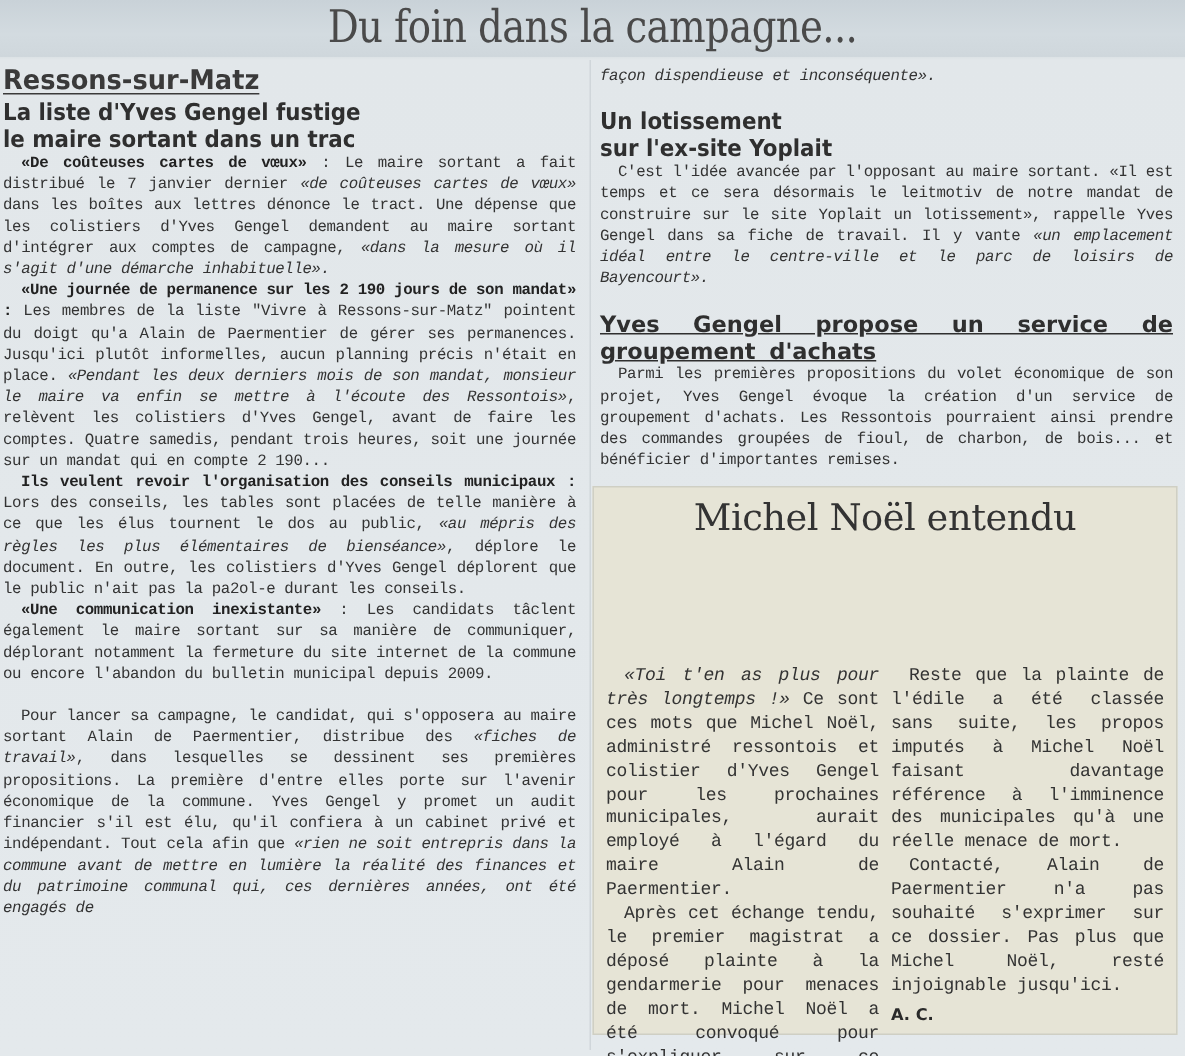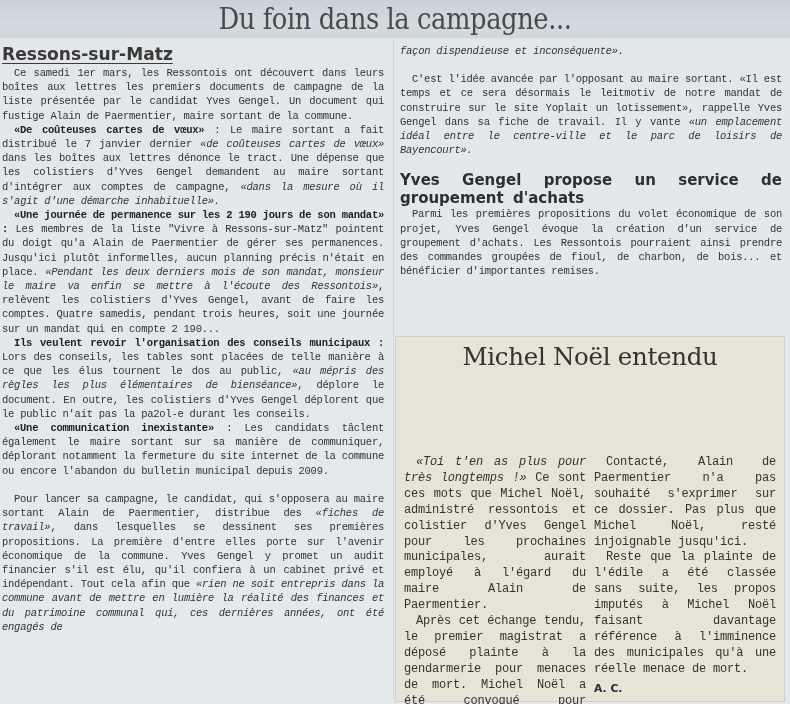--- a/index.html
+++ b/index.html
@@ -33,33 +33,33 @@
     text-decoration:underline; text-underline-offset:3px;
     margin:0 0 2px 0; line-height:20px;
     transform-origin:left; transform:scaleX(0.95);
   }
   .headline {
     font-size:15.5px; font-weight:bold; color:#2f2f2f;
     line-height:18px; margin:0;
     transform-origin:left; transform:scaleX(0.92);
     white-space:nowrap;
   }
-  .headline.wide { white-space:normal; transform:none; font-size:15px; text-align:justify; word-spacing:4px; }
+  .headline.wide { white-space:normal; transform:none; font-size:15px; text-align:justify; word-spacing:4px;text-decoration:underline; }
   p.body {
     margin:0; font-size:10.5px; line-height:14.2px;
     text-align:justify; letter-spacing:-0.25px; color:#333;
     text-indent:12px;
     font-family:Liberation Mono, monospace;
   }
   p.noindent { text-indent:0; }
   em { font-style:italic; }
   strong { font-weight:bold; color:#222; }
   .gap-m { height:14px; }
   .box {
-    position:absolute; left:395px; top:336px; width:388px; height:364px;
+    position:absolute; left:395px; top:324px; width:388px; height:364px;
     background:#e6e4d6;
     border:1px solid #cfcfc4;
   }
   .box h2 {
     margin:0; padding-top:4px;
     font-family:"DejaVu Serif", serif; font-weight:normal;
     font-size:24.5px; line-height:31px; text-align:center;
     color:#333; letter-spacing:-0.3px;
   }
   .box .cols { position:absolute; left:8px; top:118px; width:372px; display:flex; justify-content:space-between; }
@@ -74,50 +74,57 @@
 <div class="page">
 
   <div class="banner">
     <h1>Du foin dans la campagne...</h1>
   </div>
 
   <div class="divider"></div>
 
   <div class="col-left">
     <div class="section-title">Ressons-sur-Matz</div>
-    <p class="body">Ce samedi 1er mars, les Ressontois ont découvert dans leurs boîtes aux lettres les premiers documents de campagne de la liste présentée par le candidat Yves Gengel. Un document qui fustige Alain de Paermentier, maire sortant de la commune.</p>
+    <div>
+      <div class="headline">La liste d'Yves Gengel fustige</div>
+      <div class="headline">le maire sortant dans un trac</div>
+    </div>
     <p class="body"><strong>«De coûteuses cartes de vœux»</strong><span> : Le maire sortant a fait distribué le 7 janvier dernier </span><em>«de coûteuses cartes de vœux»</em><span> dans les boîtes aux lettres dénonce le tract. Une dépense que les colistiers d'Yves Gengel demandent au maire sortant d'intégrer aux comptes de campagne, </span><em>«dans la mesure où il s'agit d'une démarche inhabituelle».</em></p>
     <p class="body"><strong>«Une journée de permanence sur les 2 190 jours de son mandat» :</strong><span> Les membres de la liste "Vivre à Ressons-sur-Matz" pointent du doigt qu'a Alain de Paermentier de gérer ses permanences. Jusqu'ici plutôt informelles, aucun planning précis n'était en place. </span><em>«Pendant les deux derniers mois de son mandat, monsieur le maire va enfin se mettre à l'écoute des Ressontois»</em><span>, relèvent les colistiers d'Yves Gengel, avant de faire les comptes. Quatre samedis, pendant trois heures, soit une journée sur un mandat qui en compte 2 190...</span></p>
     <p class="body"><strong>Ils veulent revoir l'organisation des conseils municipaux :</strong><span> Lors des conseils, les tables sont placées de telle manière à ce que les élus tournent le dos au public, </span><em>«au mépris des règles les plus élémentaires de bienséance»</em><span>, déplore le document. En outre, les colistiers d'Yves Gengel déplorent que le public n'ait pas la pa2ol-e durant les conseils.</span></p>
     <p class="body"><strong>«Une communication inexistante»</strong><span> : Les candidats tâclent également le maire sortant sur sa manière de communiquer, déplorant notamment la fermeture du site internet de la commune ou encore l'abandon du bulletin municipal depuis 2009.</span></p>
 
     <div class="gap-m"></div>
 
     <p class="body"><span>Pour lancer sa campagne, le candidat, qui s'opposera au maire sortant Alain de Paermentier, distribue des </span><em>«fiches de travail»</em><span>, dans lesquelles se dessinent ses premières propositions. La première d'entre elles porte sur l'avenir économique de la commune. Yves Gengel y promet un audit financier s'il est élu, qu'il confiera à un cabinet privé et indépendant. Tout cela afin que </span><em>«rien ne soit entrepris dans la commune avant de mettre en lumière la réalité des finances et du patrimoine communal qui, ces dernières années, ont été engagés de</em></p>
   </div>
 
   <div class="col-right">
     <p class="body noindent"><em>façon dispendieuse et inconséquente».</em></p>
     <div class="gap-m"></div>
+    <div>
+      <div class="headline">Un lotissement</div>
+      <div class="headline">sur l'ex-site Yoplait</div>
+    </div>
     <p class="body"><span>C'est l'idée avancée par l'opposant au maire sortant. «Il est temps et ce sera désormais le leitmotiv de notre mandat de construire sur le site Yoplait un lotissement», rappelle Yves Gengel dans sa fiche de travail. Il y vante </span><em>«un emplacement idéal entre le centre-ville et le parc de loisirs de Bayencourt».</em></p>
     <div class="gap-m"></div>
     <div class="headline wide">Yves Gengel propose un service de groupement d'achats</div>
     <p class="body">Parmi les premières propositions du volet économique de son projet, Yves Gengel évoque la création d'un service de groupement d'achats. Les Ressontois pourraient ainsi prendre des commandes groupées de fioul, de charbon, de bois... et bénéficier d'importantes remises.</p>
   </div>
 
   <div class="box">
     <h2>
       <div>Michel Noël entendu</div>
     </h2>
     <div class="cols">
       <div class="c">
         <p class="body"><em>«Toi t'en as plus pour très longtemps !»</em><span> Ce sont ces mots que Michel Noël, administré ressontois et colistier d'Yves Gengel pour les prochaines municipales, aurait employé à l'égard du maire Alain de Paermentier.</span></p>
         <p class="body">Après cet échange tendu, le premier magistrat a déposé plainte à la gendarmerie pour menaces de mort. Michel Noël a été convoqué pour s'expliquer sur ce dossier. Une surprise pour le Ressontois, qui s'attendait davantage à être entendu dans le cadre du litige qui l'oppose à</p>
       </div>
       <div class="c">
+        <p class="body">Reste que la plainte de l'édile a été classée sans suite, les propos imputés à Michel Noël faisant davantage référence à l'imminence des municipales qu'à une réelle menace de mort.</p>
         <p class="body">Contacté, Alain de Paermentier n'a pas souhaité s'exprimer sur ce dossier. Pas plus que Michel Noël, resté injoignable jusqu'ici.</p>
-        <p class="body">Reste que la plainte de l'édile a été classée sans suite, les propos imputés à Michel Noël faisant davantage référence à l'imminence des municipales qu'à une réelle menace de mort.</p>
         <div class="sig">A. C.</div>
       </div>
     </div>
   </div>
 
 </div>
 
 </body></html>

